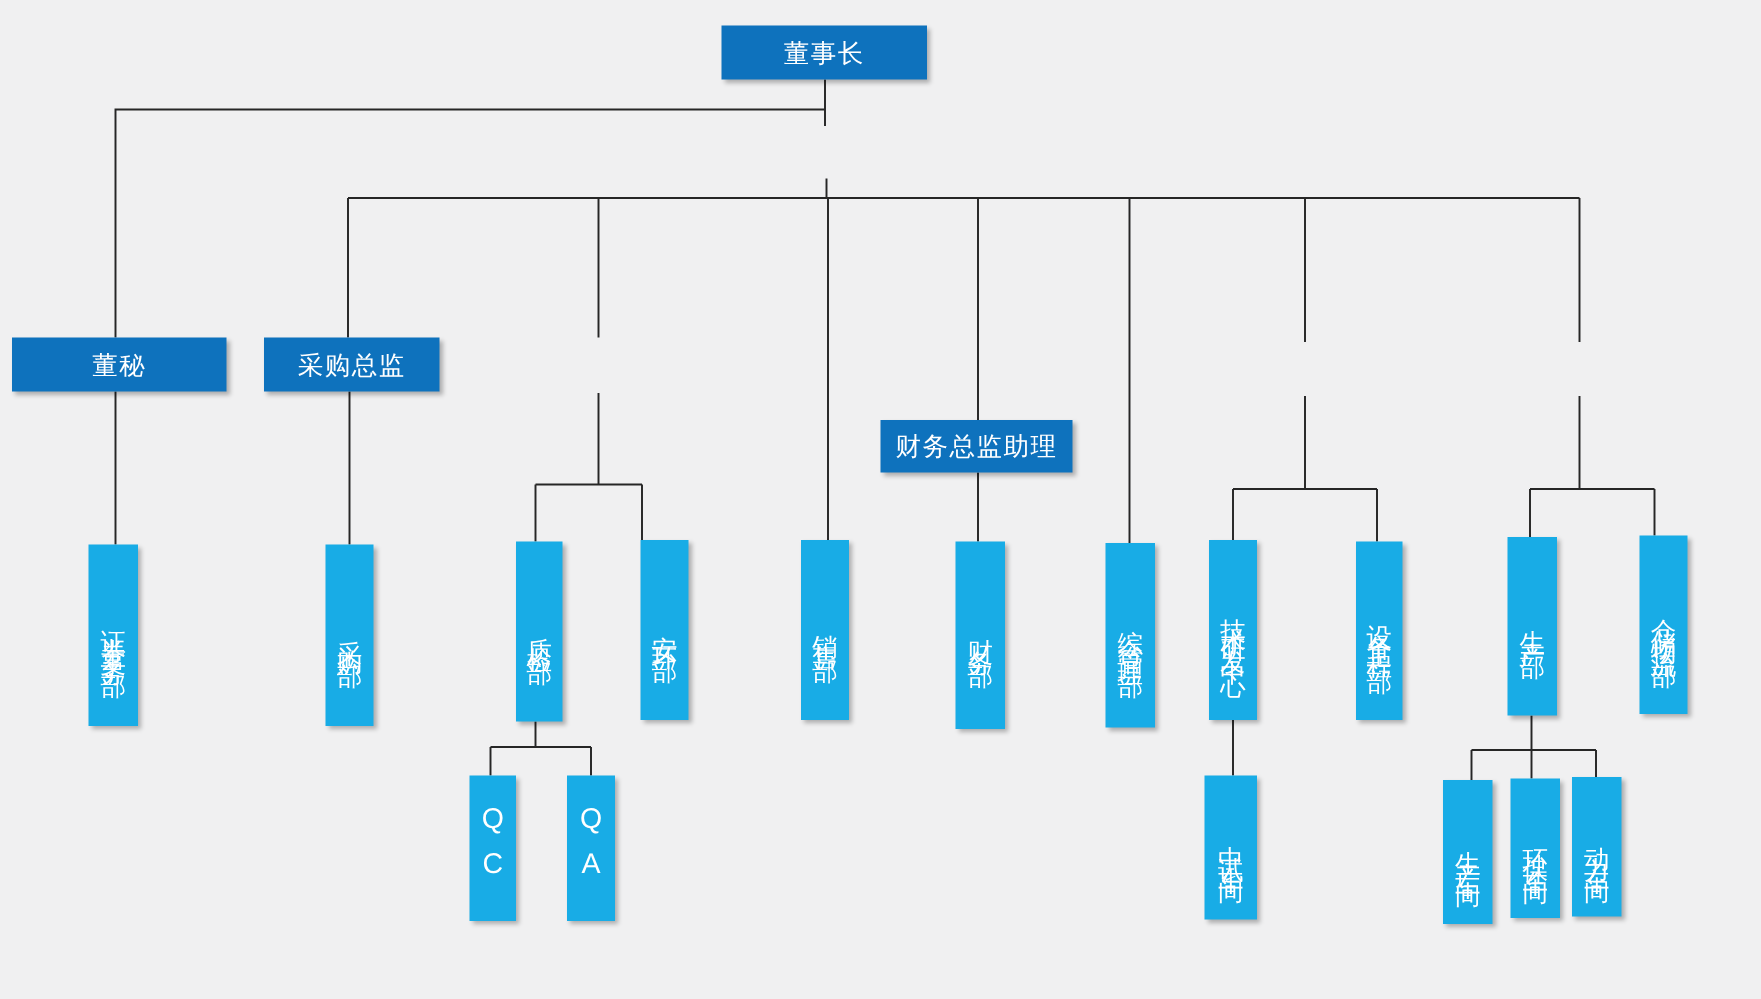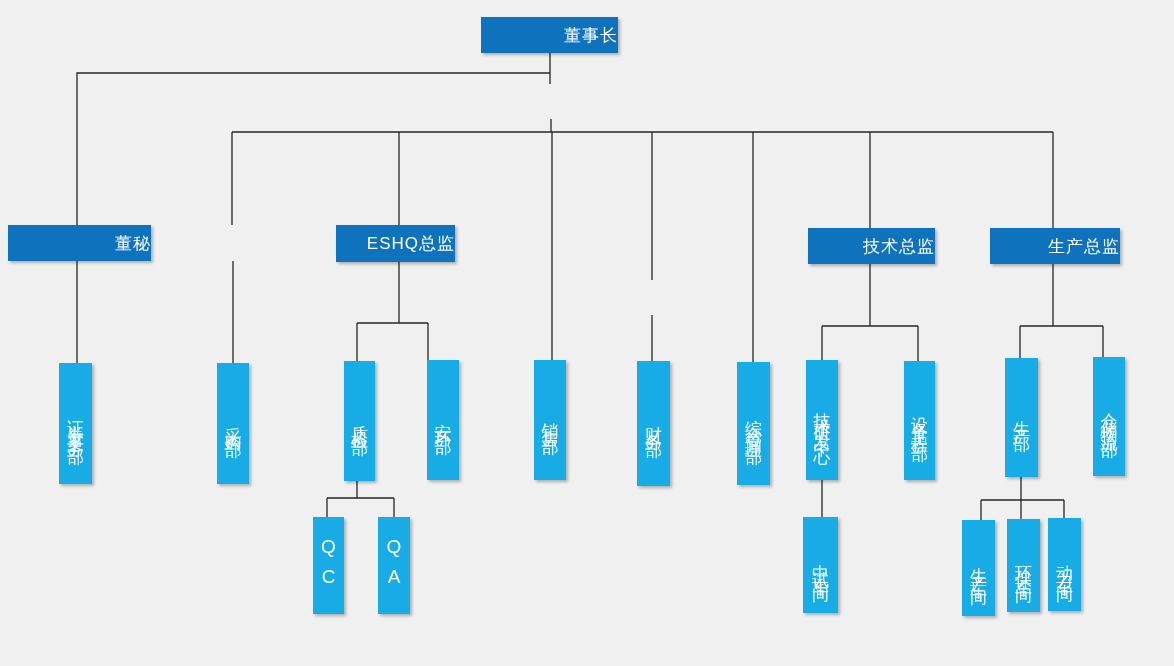--- a/index.html
+++ b/index.html
@@ -35,21 +35,20 @@
     justify-content: center;
     color: var(--text);
     box-shadow: 2px 2px 3px rgba(0,0,0,0.28);
     cursor: default;
   }
   .node.h {
     background: var(--primary);
     font-size: 17px;
     letter-spacing: 1px;
     white-space: nowrap;
-    justify-content: flex-end;
   }
   .node.v {
     background: var(--secondary);
     font-size: 17px;
   }
   .node.v span {
     writing-mode: vertical-rl;
     text-orientation: upright;
     letter-spacing: 7px;
     line-height: 1;
@@ -119,33 +118,30 @@
 
   <div class="node h" style="left:481px;top:17px;width:137px;height:36px">
     <span>董事长</span>
   </div>
 
 
   <div class="node h" style="left:8px;top:225px;width:143px;height:36px">
     <span>董秘</span>
   </div>
 
-
-  <div class="node h" style="left:336px;top:225px;width:119px;height:37px">
-    <span>ESHQ总监</span>
-  </div>
-
-
-  <div class="node h" style="left:808px;top:228px;width:127px;height:36px">
-    <span>技术总监</span>
-  </div>
-
-  <div class="node h" style="left:990px;top:228px;width:130px;height:36px">
-    <span>生产总监</span>
-  </div>
+  <div class="node h" style="left:176px;top:225px;width:117px;height:36px">
+    <span>采购总监</span>
+  </div>
+
+
+  <div class="node h" style="left:587px;top:280px;width:128px;height:35px">
+    <span>财务总监助理</span>
+  </div>
+
+
 
   <div class="node v" style="left:59px;top:363px;width:33px;height:121px">
     <span>证券事务部</span>
   </div>
 
   <div class="node v" style="left:217px;top:363px;width:32px;height:121px">
     <span>采购部</span>
   </div>
 
   <div class="node v" style="left:344px;top:361px;width:31px;height:120px">

